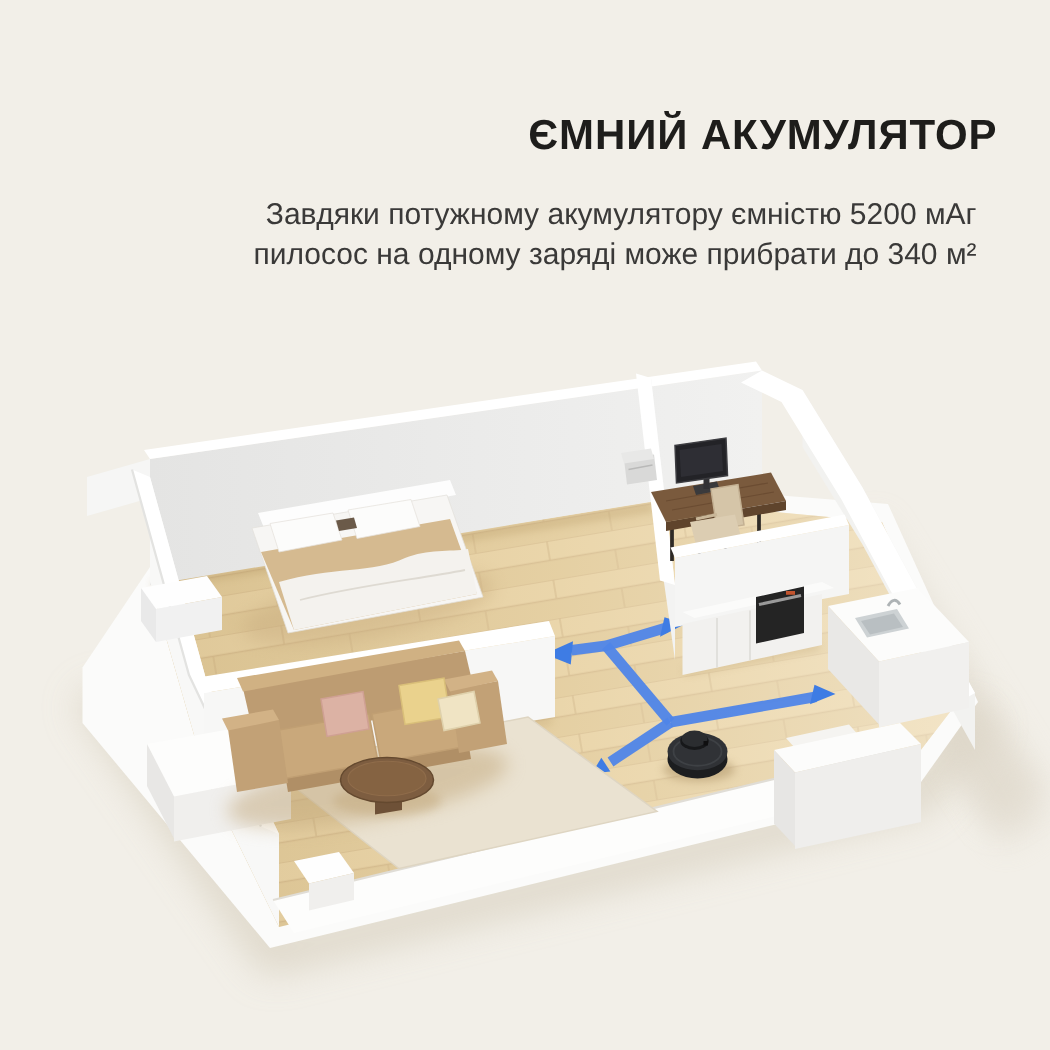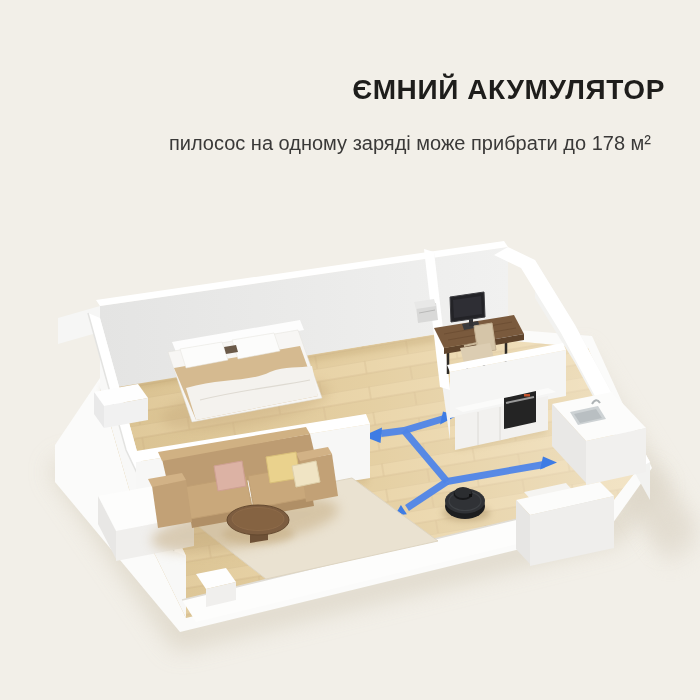--- a/index.html
+++ b/index.html
@@ -236,17 +236,18 @@
       <ellipse cx="465" cy="501" rx="16" ry="9.5" fill="none" stroke="#3E4145" stroke-width="1.2"></ellipse>
       <ellipse cx="463" cy="494" rx="9.5" ry="6" fill="#17181A"></ellipse>
       <ellipse cx="463" cy="492.5" rx="8.5" ry="5.5" fill="#2B2D30"></ellipse>
       <rect x="469" y="494" width="3" height="3" fill="#0F0F10"></rect>
     </g>
   </svg>
 
   <div class="heading">
     <h1>ЄМНИЙ АКУМУЛЯТОР</h1>
     <div class="subtitle">
-      <div>пилосос на одному заряді може прибрати до 178 м²</div>
+      <div>Завдяки потужному акумулятору ємністю 5200 мАг</div>
+      <div>пилосос на одному заряді може прибрати до 340 м²</div>
     </div>
   </div>
 
 </div>
 
 </body></html>

